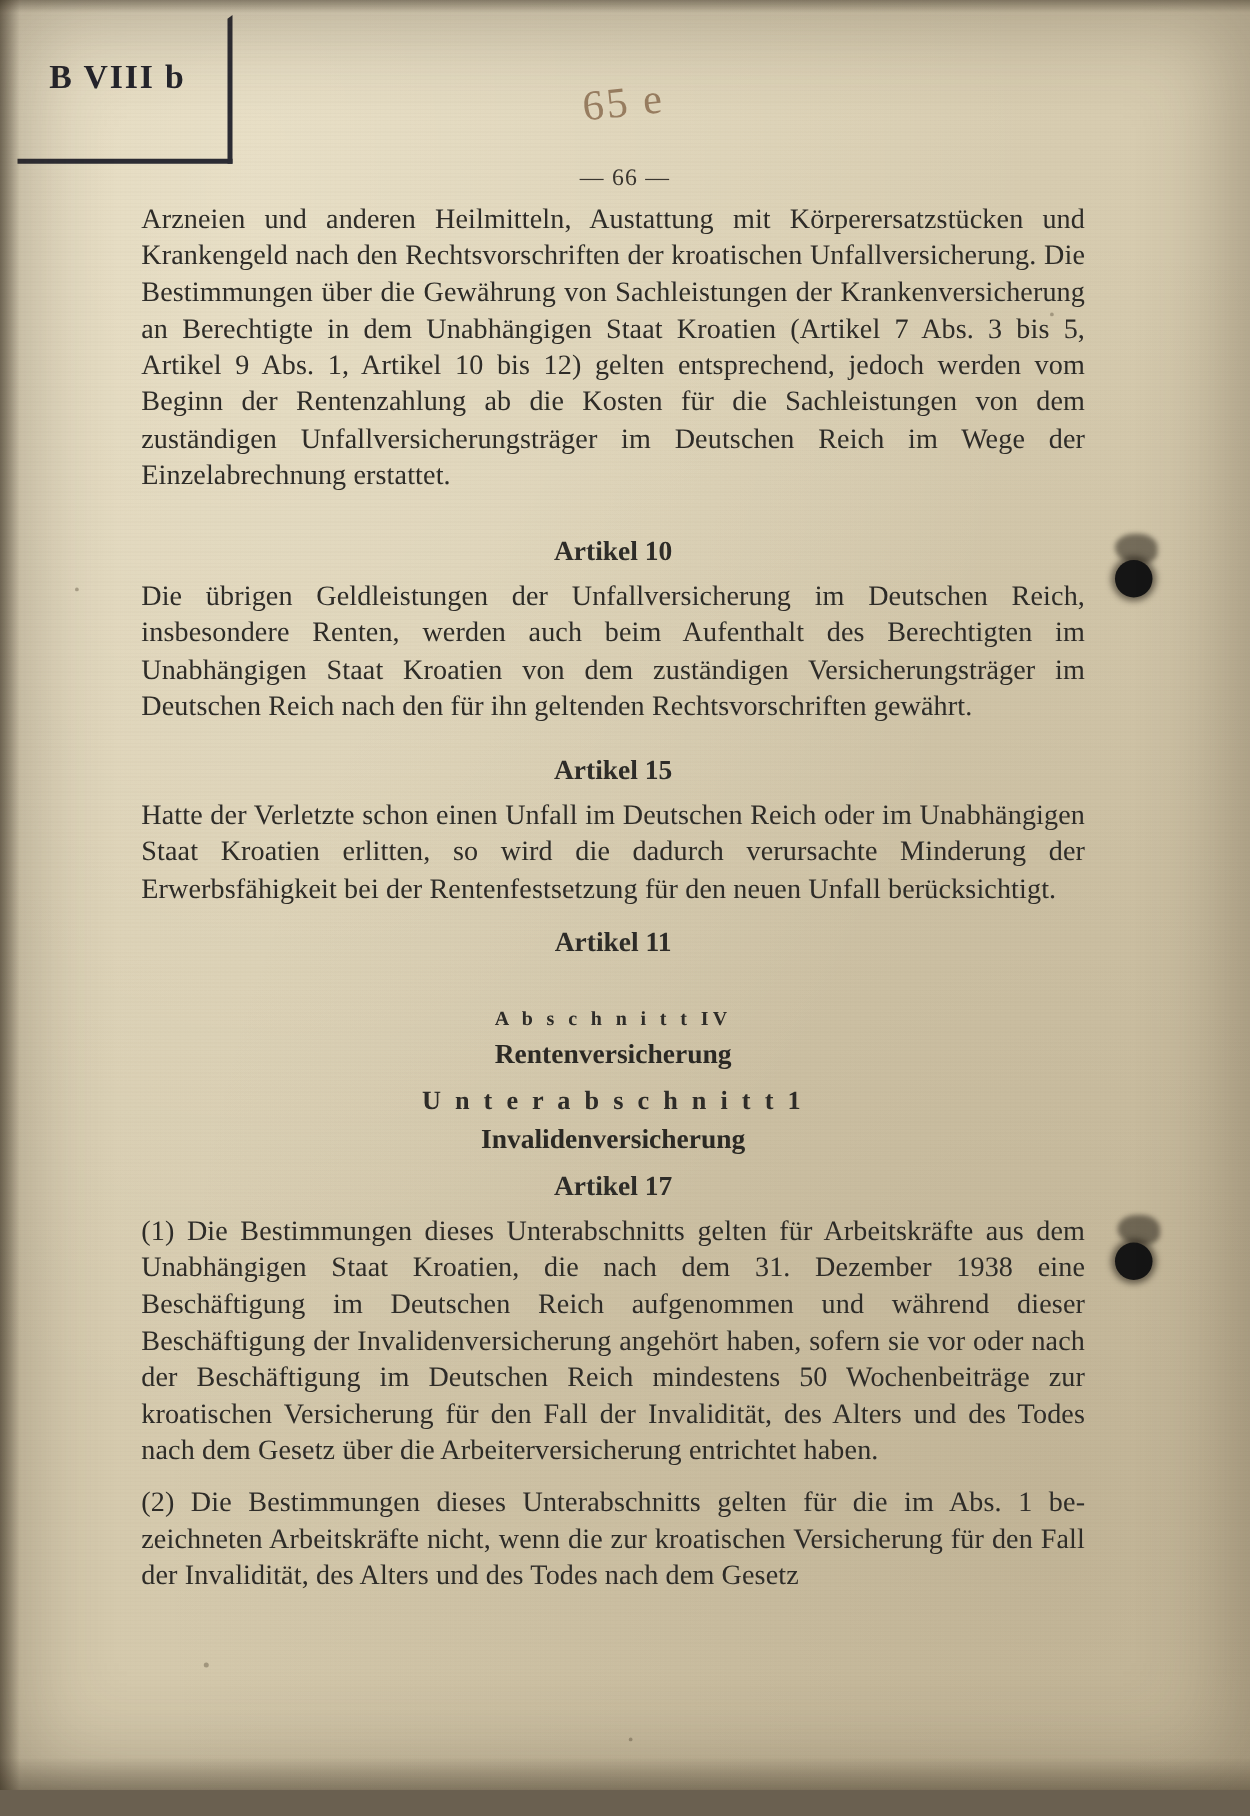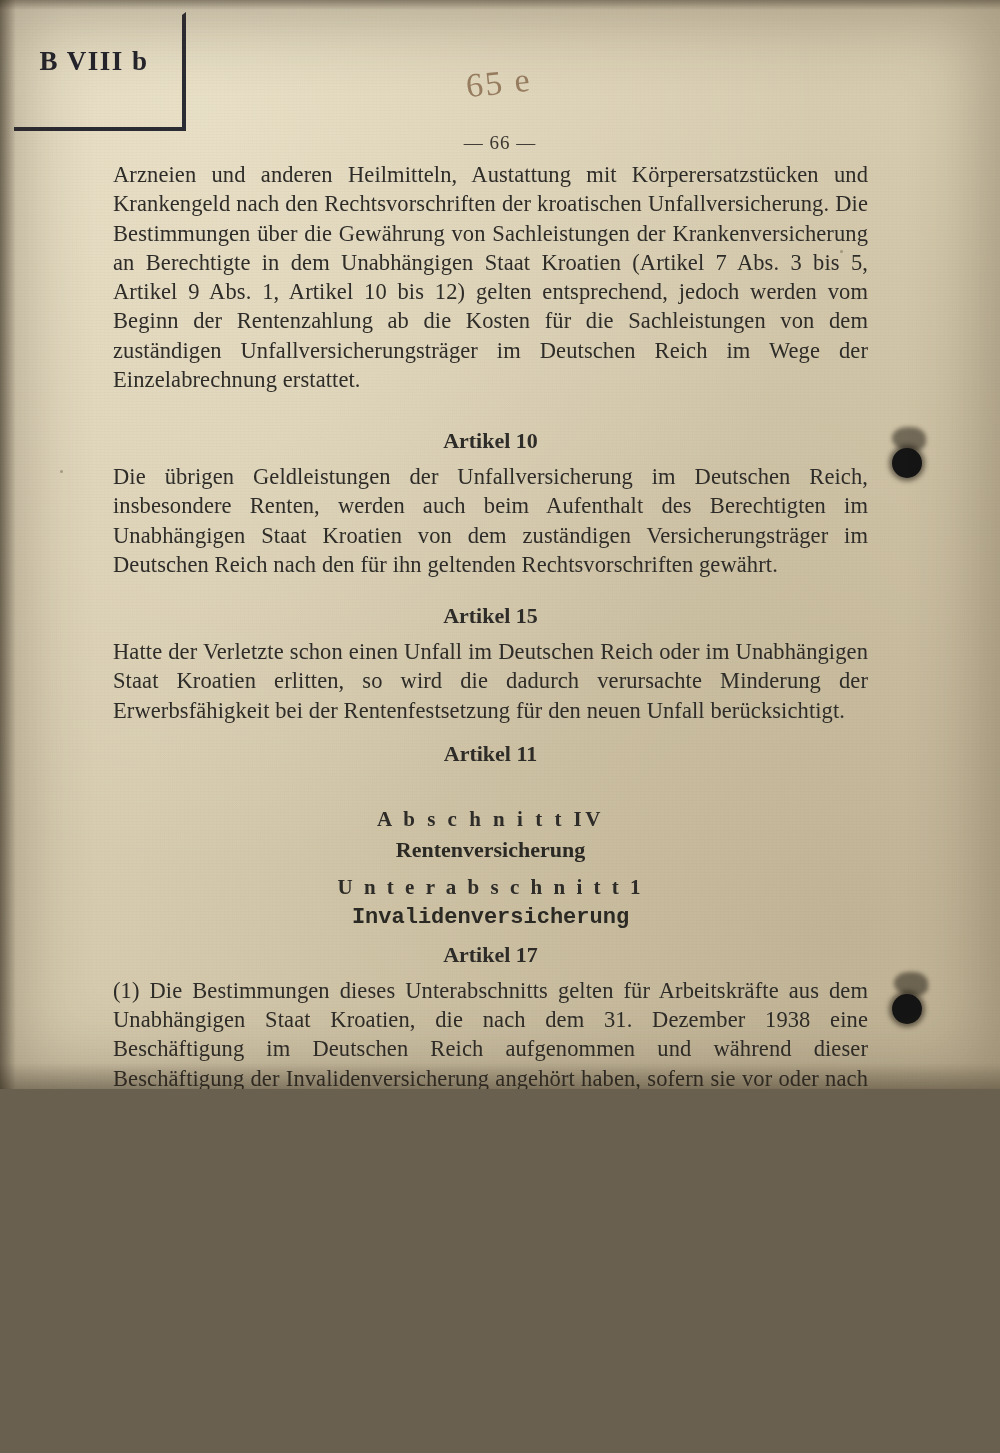--- a/index.html
+++ b/index.html
@@ -10,21 +10,21 @@
   body {
     width: 1000px;
     height: 1453px;
     overflow: hidden;
     font-family: "Liberation Serif", serif;
   }
 
   .page {
     position: relative;
     width: 1000px;
-    height: 1089px;
+    height: 1432px;
     background: #d9cfb4;
     background-image:
       radial-gradient(ellipse at 20% 10%, rgba(255,250,230,0.35), rgba(255,250,230,0) 55%),
       radial-gradient(ellipse at 85% 85%, rgba(120,100,70,0.18), rgba(120,100,70,0) 60%),
       linear-gradient(135deg, #ded3b8 0%, #d7ccb0 40%, #cfc3a5 100%);
     overflow: hidden;
   }
 
   
   .grain {
@@ -141,21 +141,21 @@
   .artikel {
     text-align: center;
     font-size: 22px;
     color: #2e2c28;
     margin: 0;
     padding: 4px 0 8px 0;
   }
 
   .section-head {
     text-align: center;
-    font-size: 21px;
+    font-size: 16px;
     color: #2e2c28;
     letter-spacing: 3.5px;
     margin: 0;
     padding: 2px 0;
   }
   .section-sub {
     text-align: center;
     font-size: 22px;
     font-weight: bold;
     color: #2b2924;
@@ -170,21 +170,20 @@
     margin: 0;
     padding: 2px 0;
   }
   .subsection-sub {
     text-align: center;
     font-size: 22px;
     font-weight: bold;
     color: #2b2924;
     margin: 0;
     padding: 3px 0 8px 0;
-    font-family: Liberation Mono, monospace;
   }
 
   
   .hole {
     position: absolute;
     width: 30px;
     height: 30px;
     border-radius: 50%;
     background: #151515;
     box-shadow: 0 0 5px 3px rgba(25,20,12,0.55);

